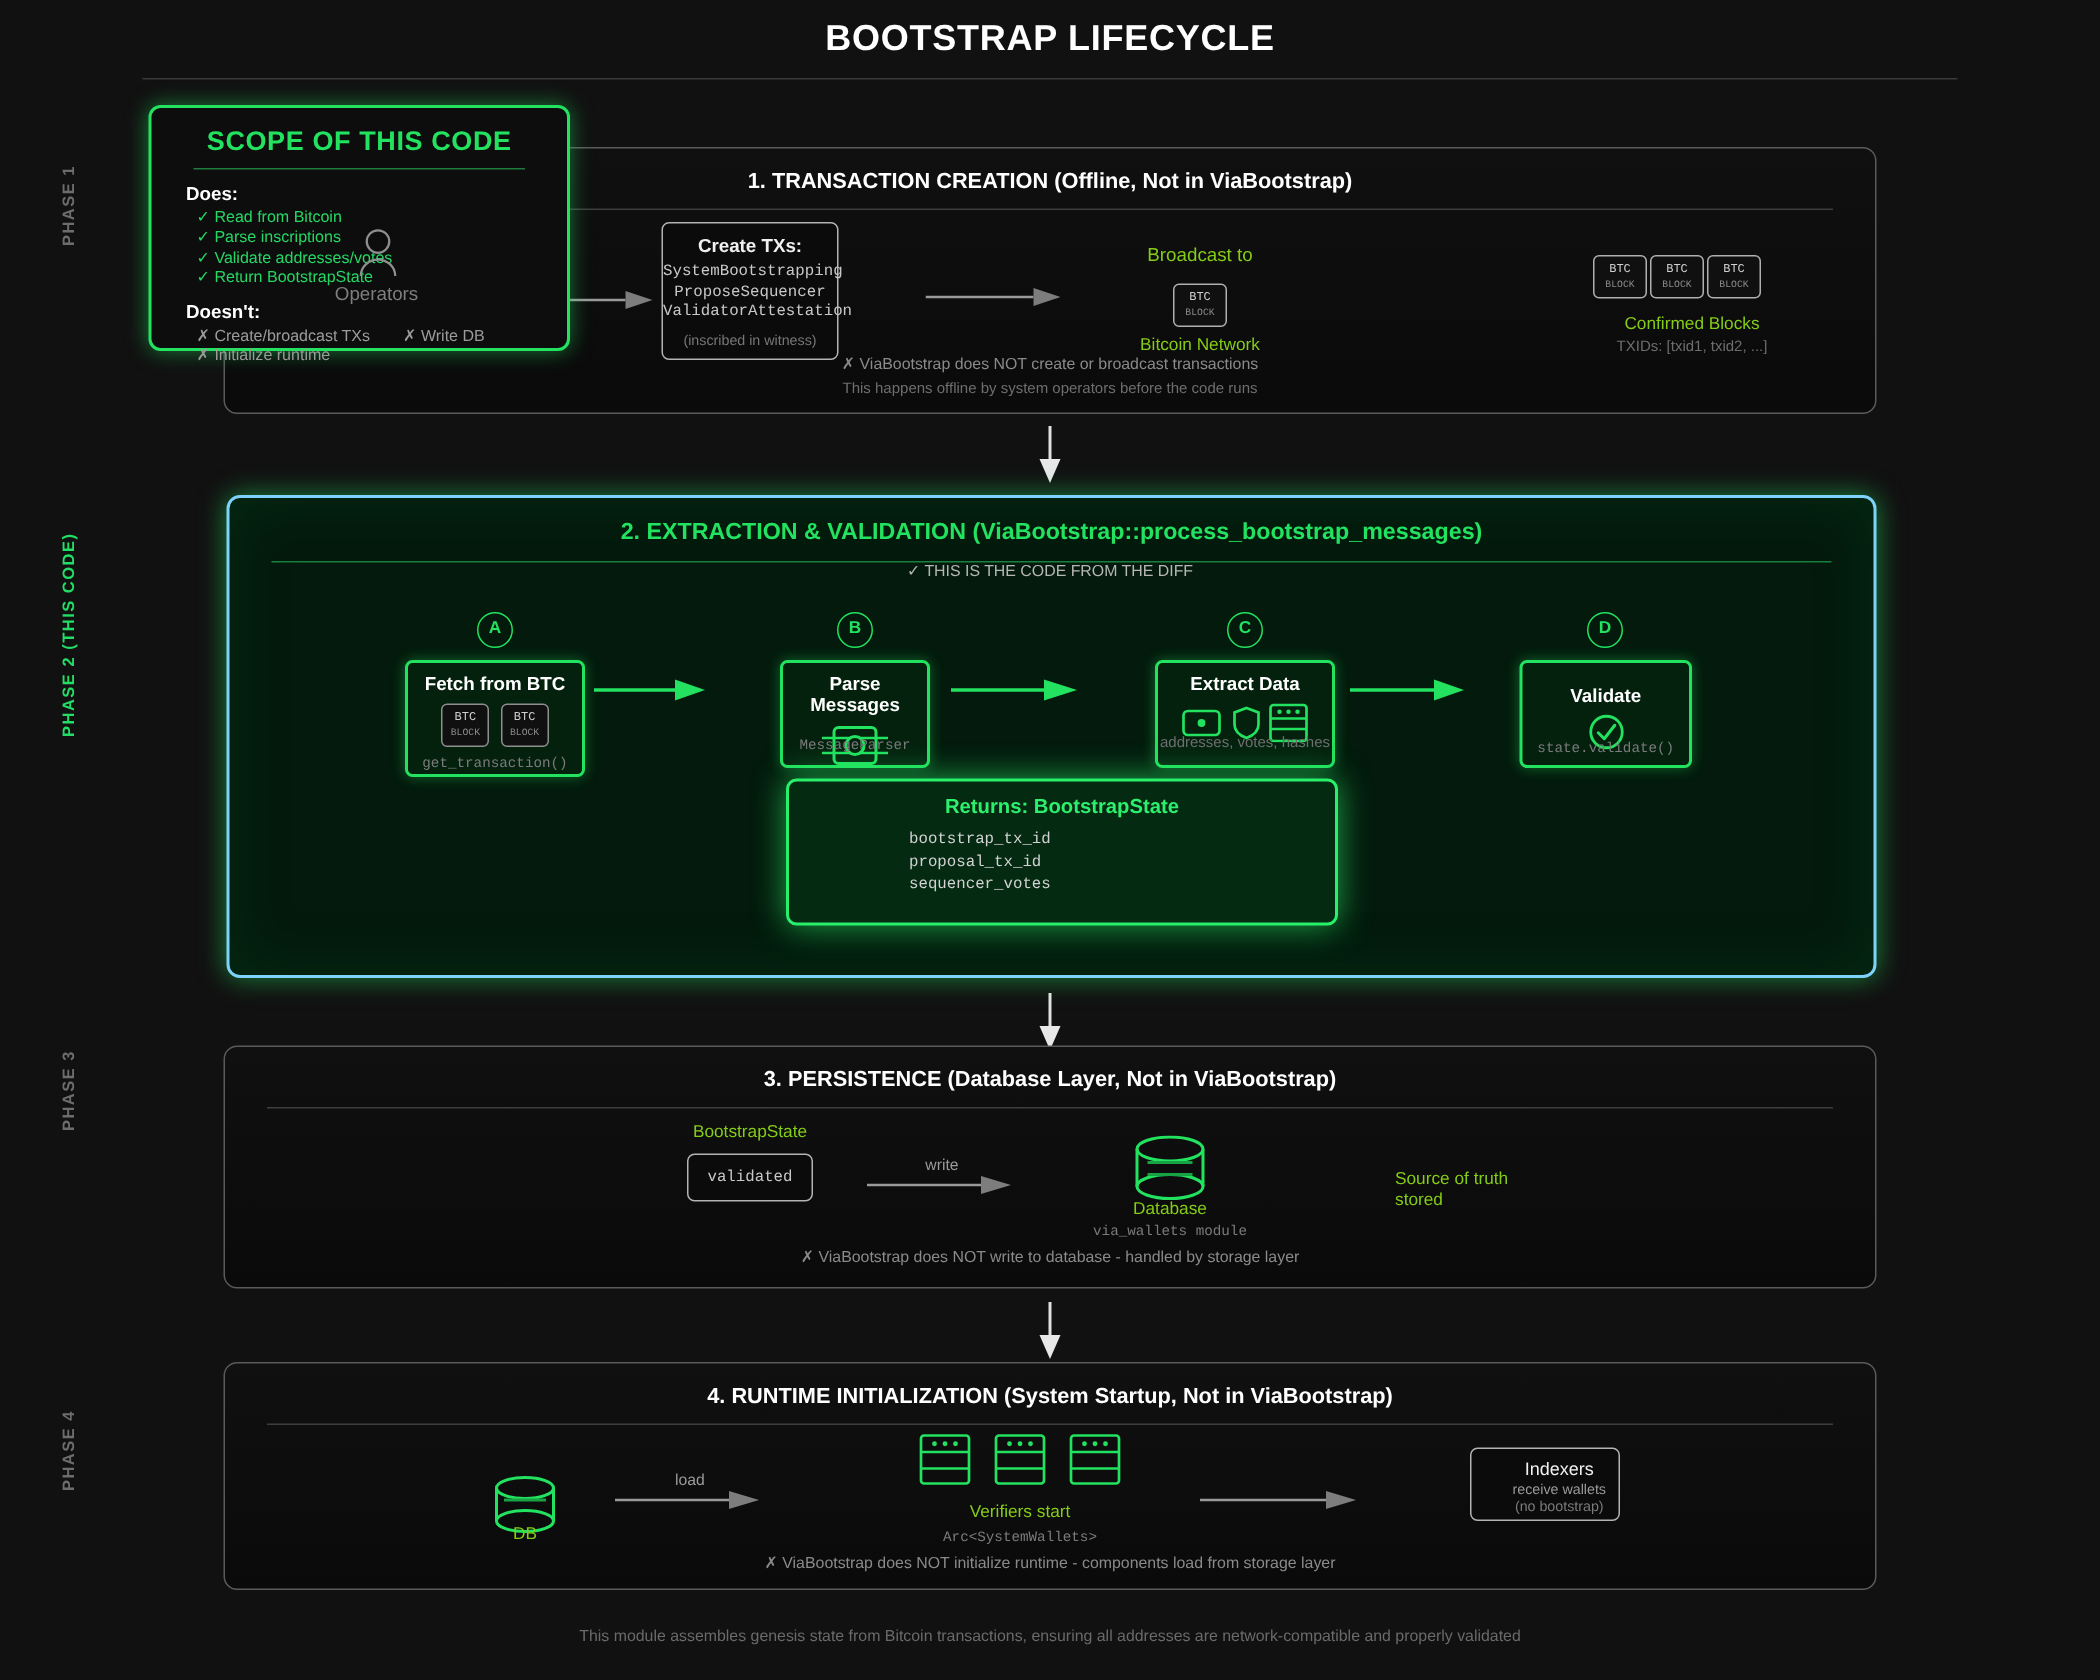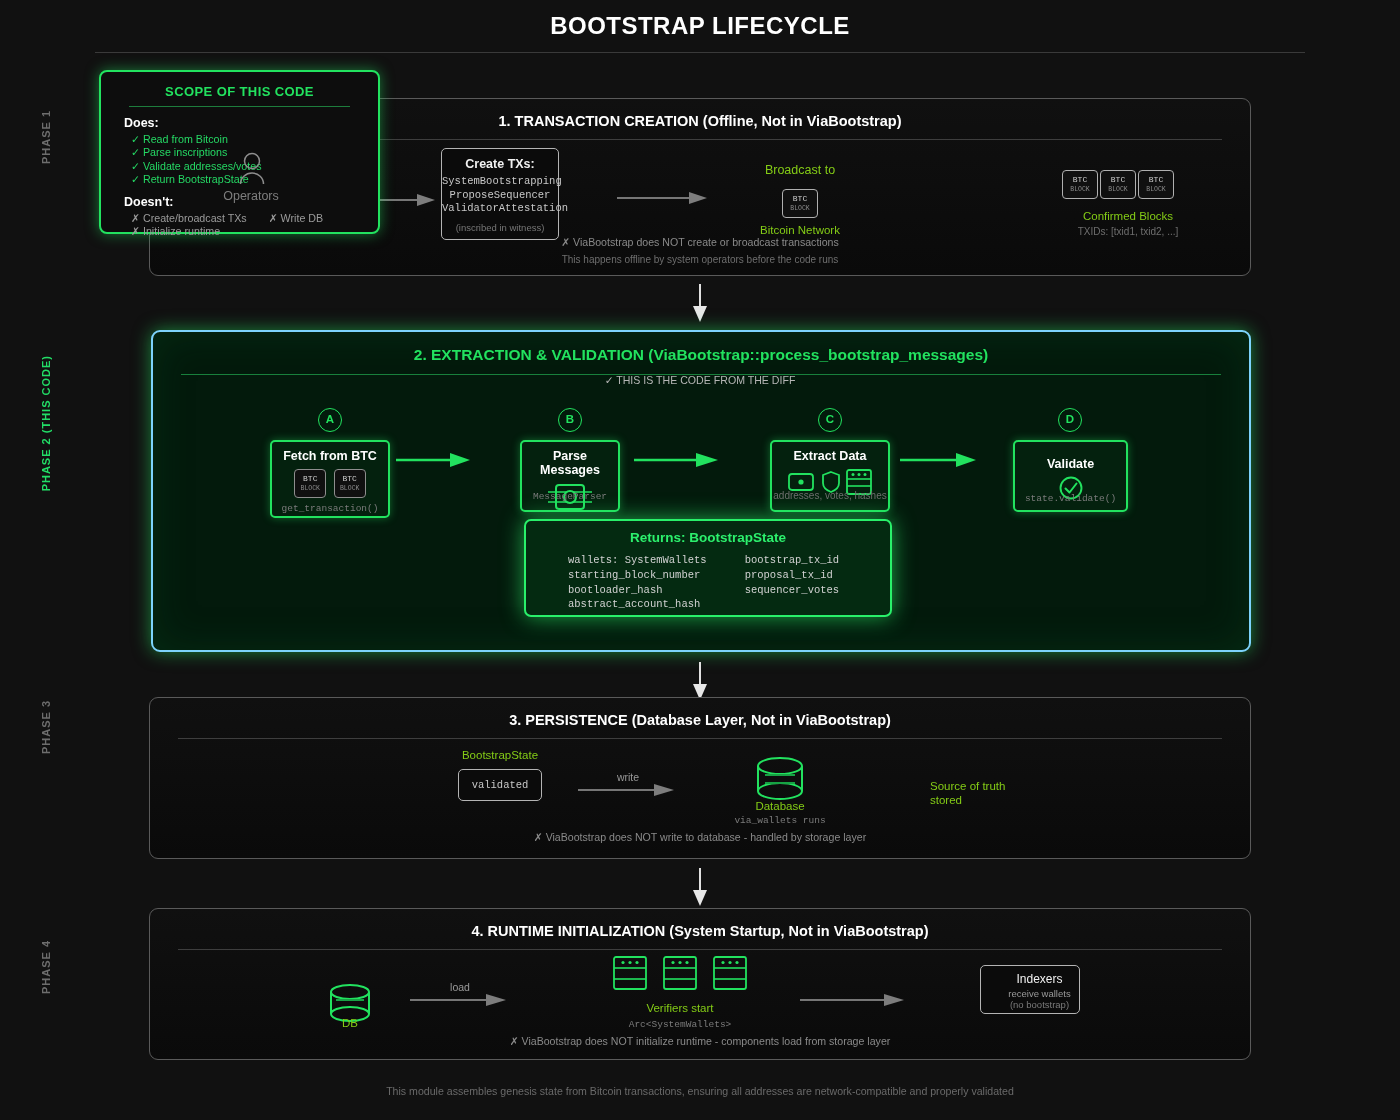--- a/index.html
+++ b/index.html
@@ -56,21 +56,21 @@
 
   
   .scope {
     position:absolute; left:99px; top:70px; width:281px; height:164px;
     border:2px solid #22e25f; border-radius:8px;
     background:#0d0d0d;
     box-shadow:0 0 14px rgba(34,226,95,.5);
     z-index:30;
   }
   .scope-title {
-    text-align:center; color:#22e25f; font-weight:bold; font-size:13px;
+    text-align:center; color:#22e25f; font-weight:bold; font-size:18px;
     margin-top:12px; letter-spacing:0.4px;
   }
   .scope-rule { margin:7px 28px 0 28px; height:1px; background:#1d7c3c; }
   .scope-head {
     color:#ffffff; font-weight:bold; font-size:12.5px;
     margin:9px 0 3px 23px;
   }
   .scope-li { font-size:10.7px; margin-left:30px; line-height:13.3px; }
   .scope-li.ok { color:#25d864; }
   .scope-li.no { color:#9b9b9b; }
@@ -321,26 +321,20 @@
     <svg width="26" height="26" viewBox="0 0 26 26" style="margin-top:4px;">
       <circle cx="13" cy="13" r="10.5" fill="none" stroke="#22e25f" stroke-width="1.9"></circle>
       <polyline points="7.5,13.5 11.5,17.5 18.5,8.5" fill="none" stroke="#22e25f" stroke-width="2" stroke-linecap="round" stroke-linejoin="round"></polyline>
     </svg>
   </div>
   <div class="capmono" style="left:1013px; top:493px; width:115px;">state.validate()</div>
 
   <div class="returns">
     <div class="returns-h">Returns: BootstrapState</div>
     <div class="returns-grid">
-      <div class="cola">
-        <div>wallets: SystemWallets</div>
-        <div>starting_block_number</div>
-        <div>bootloader_hash</div>
-        <div>abstract_account_hash</div>
-      </div>
       <div class="colb">
         <div>bootstrap_tx_id</div>
         <div>proposal_tx_id</div>
         <div>sequencer_votes</div>
       </div>
     </div>
   </div>
 
   <svg class="arrow" style="left:690px; top:662px;" width="20" height="40">
     <line x1="10" y1="0" x2="10" y2="24" stroke="#e0e0e0" stroke-width="2"></line>
@@ -365,21 +359,21 @@
 
   <svg class="arrow" style="left:753px; top:757px;" width="54" height="46" viewBox="0 0 54 46">
     <ellipse cx="27" cy="9" rx="22" ry="8" fill="none" stroke="#22e25f" stroke-width="2"></ellipse>
     <line x1="5" y1="9" x2="5" y2="34" stroke="#22e25f" stroke-width="2"></line>
     <line x1="49" y1="9" x2="49" y2="34" stroke="#22e25f" stroke-width="2"></line>
     <ellipse cx="27" cy="34" rx="22" ry="8" fill="none" stroke="#22e25f" stroke-width="2"></ellipse>
     <line x1="12" y1="18" x2="42" y2="18" stroke="#17a244" stroke-width="2"></line>
     <line x1="12" y1="26" x2="42" y2="26" stroke="#17a244" stroke-width="2"></line>
   </svg>
   <div class="cap sm" style="left:720px; top:800px; width:120px;">Database</div>
-  <div class="capmono" style="left:720px; top:815px; width:120px;">via_wallets runs</div>
+  <div class="capmono" style="left:720px; top:815px; width:120px;">via_wallets module</div>
 
   <div class="cap sm" style="left:930px; top:780px; width:210px; text-align:left;">Source of truth</div>
   <div class="cap sm" style="left:930px; top:794px; width:210px; text-align:left;">stored</div>
 
   <div class="note" style="left:300px; top:831px; width:800px;">✗ ViaBootstrap does NOT write to database - handled by storage layer</div>
 
   <svg class="arrow" style="left:690px; top:868px;" width="20" height="40">
     <line x1="10" y1="0" x2="10" y2="24" stroke="#e0e0e0" stroke-width="2"></line>
     <polygon points="3,22 17,22 10,38" fill="#e8e8e8"></polygon>
   </svg>

